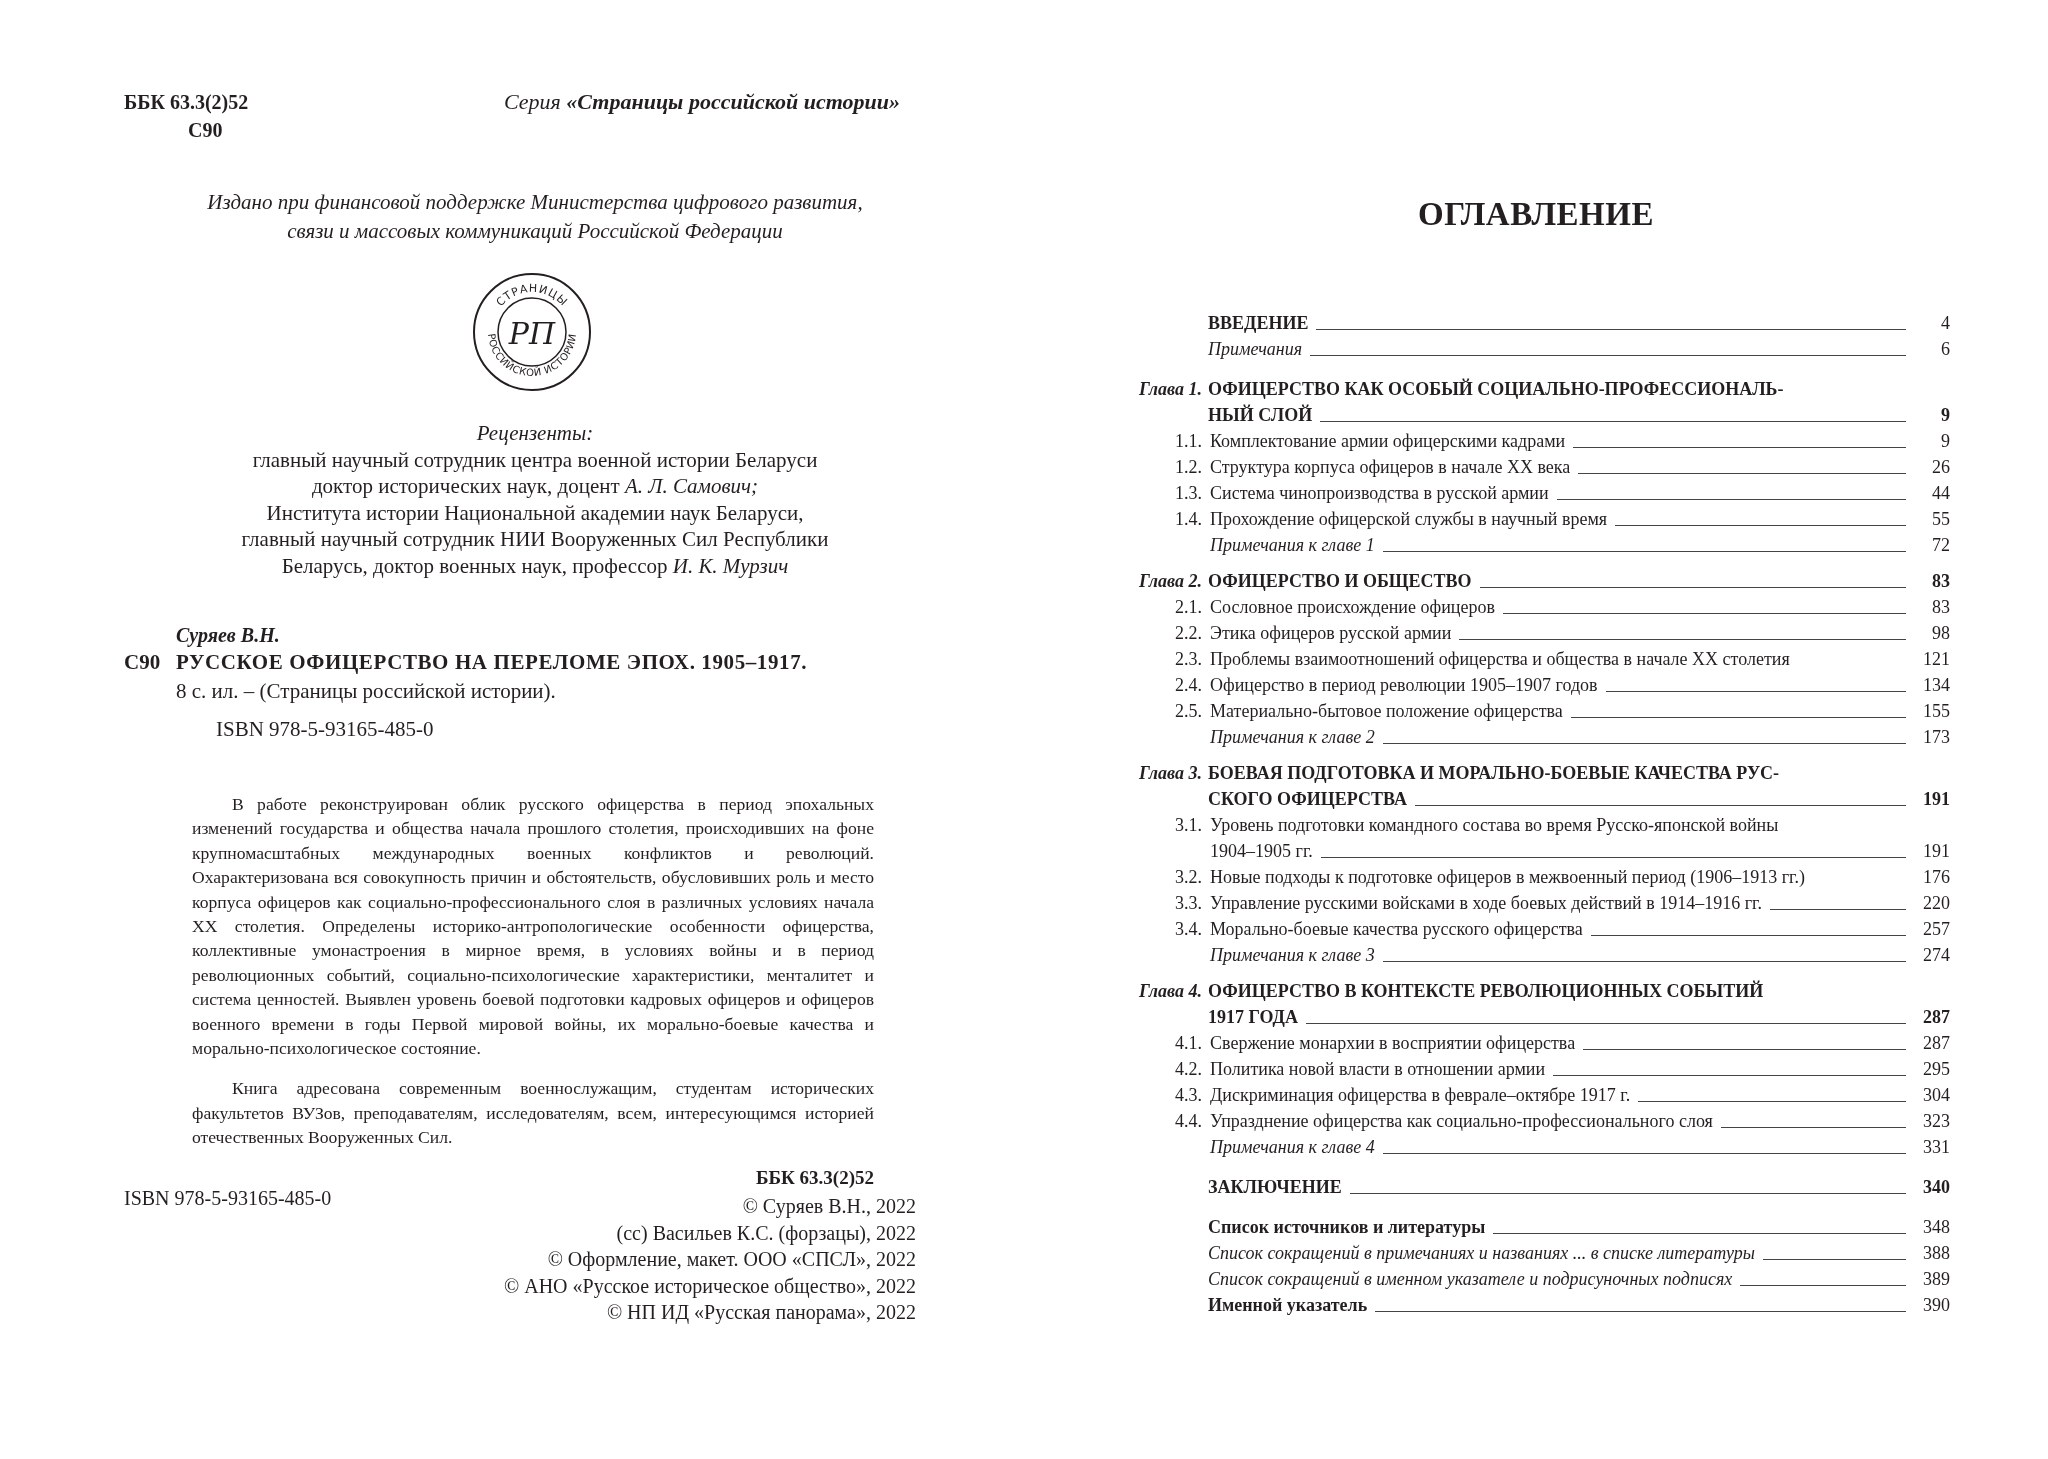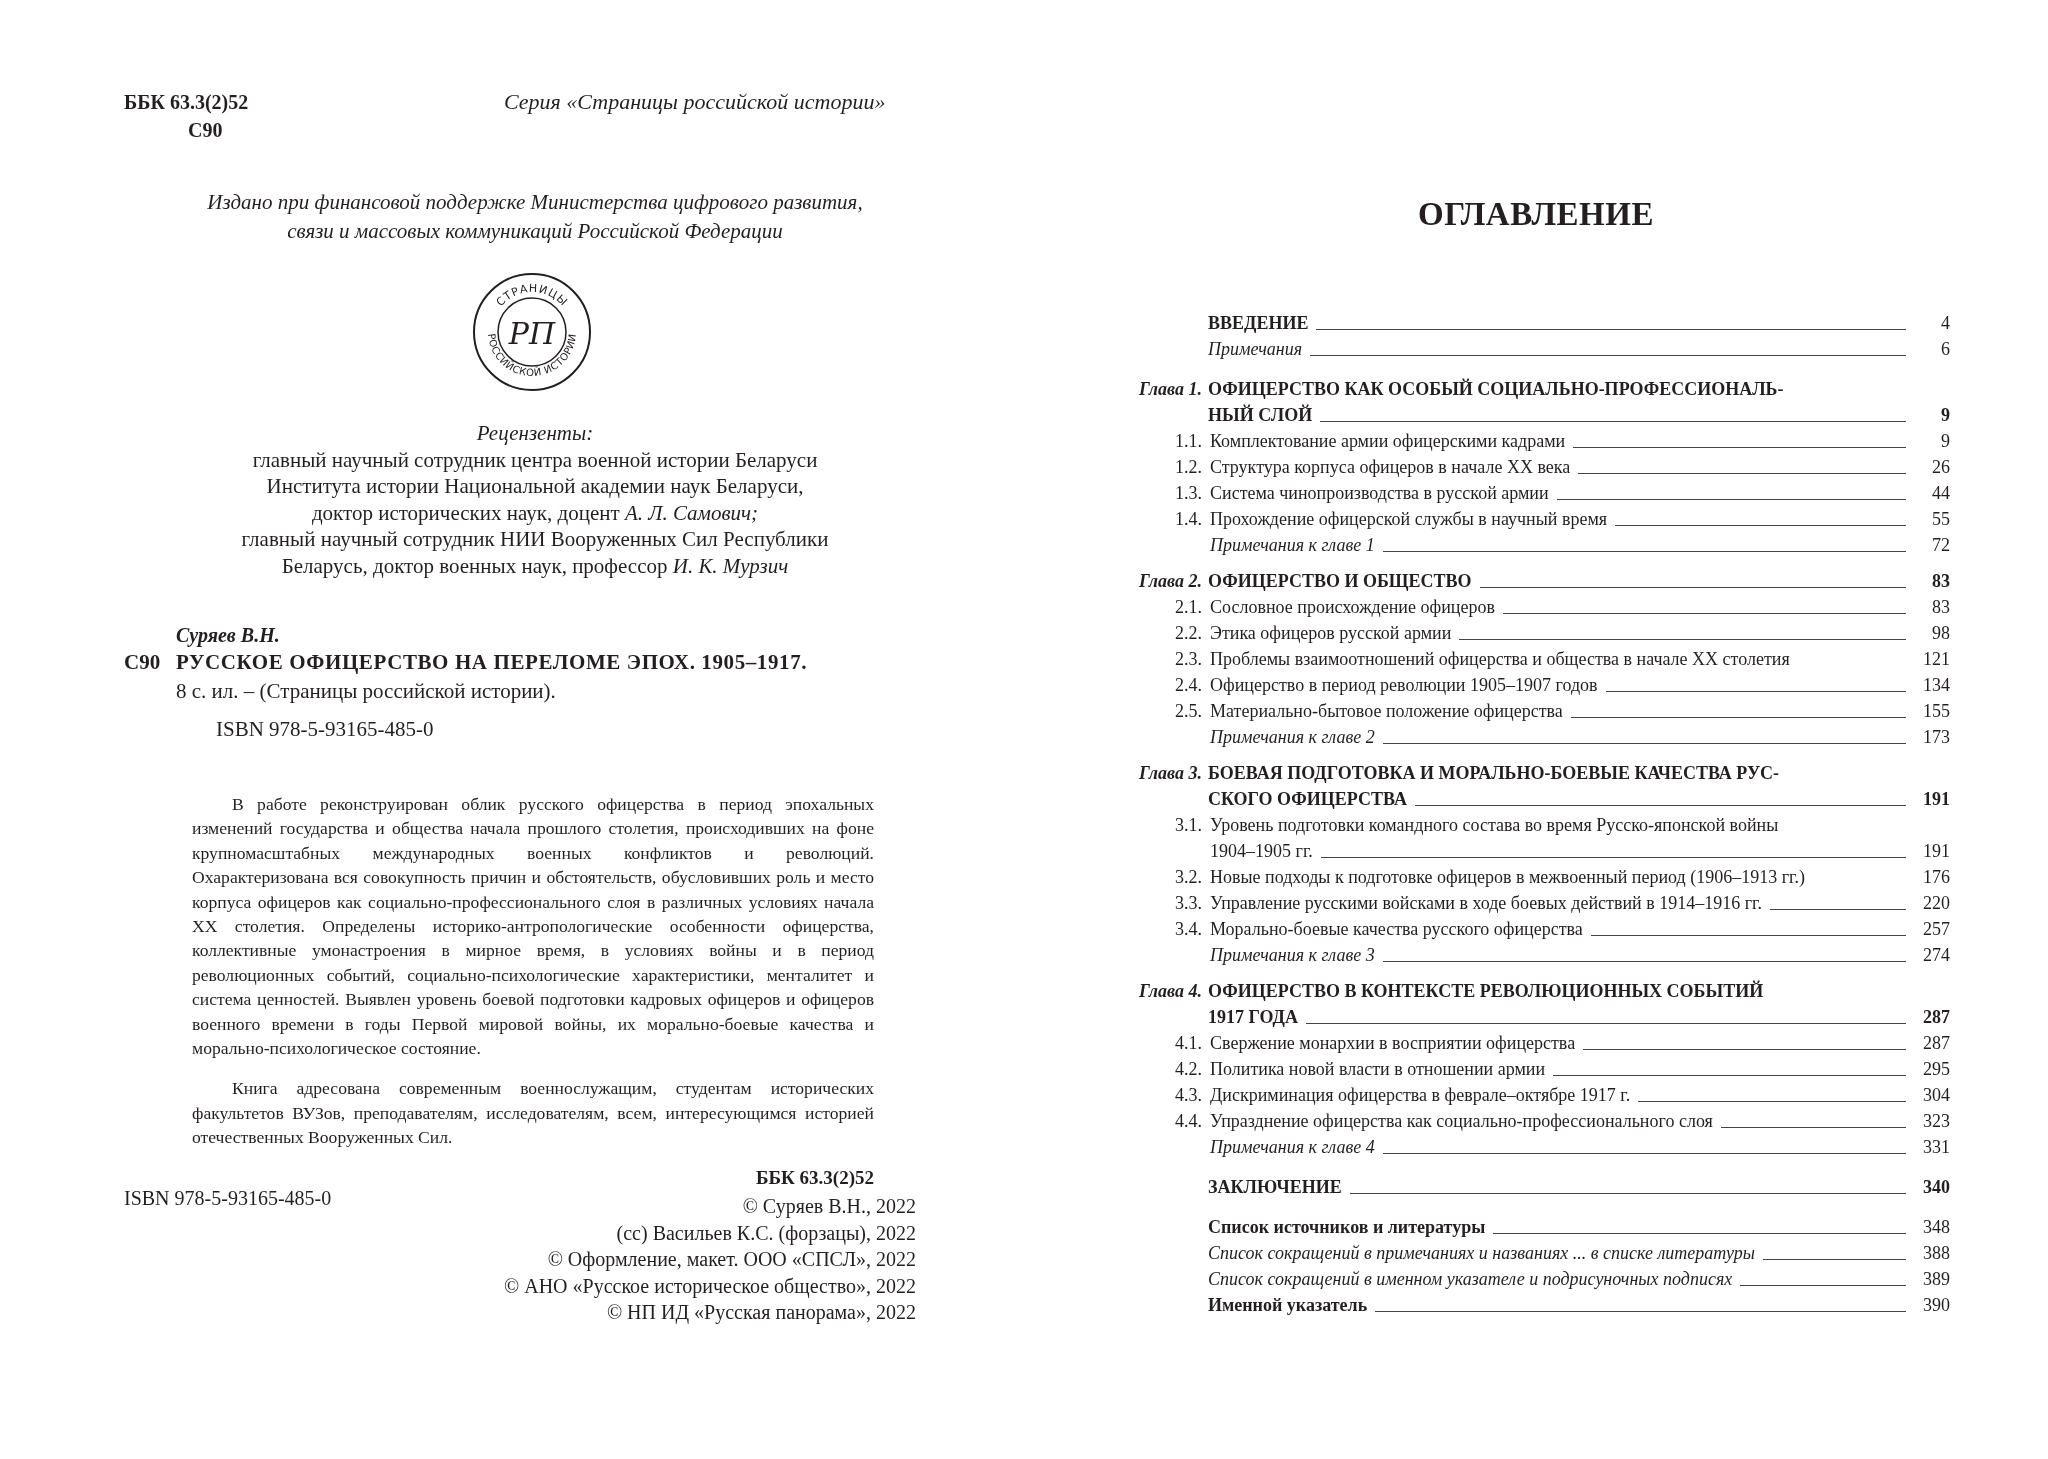--- a/index.html
+++ b/index.html
@@ -9,21 +9,21 @@
       color: #231f20;
     }
     .page-left { position: absolute; left: 0; top: 0; width: 1024px; height: 1459px; }
     .page-right { position: absolute; left: 1024px; top: 0; width: 1024px; height: 1459px; }
 
     
     .bbk-block { position: absolute; left: 124px; top: 88px; font-weight: bold; font-size: 20px; line-height: 28px; }
     .bbk-block .bbk-code { display:block; }
     .bbk-block .author-mark { display:block; padding-left: 64px; }
     .series { position: absolute; left: 504px; top: 88px; font-size: 22px; font-style: italic; line-height: 28px; }
-    .series b { font-weight: normal; text-align: right; }
+    .series b { font-weight: bold; text-align: right; }
     .funding { position: absolute; left: 140px; width: 790px; top: 188px; text-align: center;
       font-style: italic; font-size: 21px; line-height: 29px; }
     .seal { position: absolute; left: 470px; top: 270px; width: 124px; height: 124px; }
     .reviewers { position: absolute; left: 140px; width: 790px; top: 420px; text-align: center;
       font-size: 21px; line-height: 26.5px; }
     .reviewers .label { font-style: italic; }
     .reviewers i { font-style: italic; }
 
     .card { position: absolute; left: 124px; top: 622px; width: 766px; }
     .card .author { padding-left: 52px; font-weight: bold; font-style: italic; font-size: 20px; line-height: 26px; }
@@ -87,22 +87,22 @@
       <text font-family="DejaVu Sans, sans-serif" font-size="10" fill="#231f20" letter-spacing="0.5">
         <textPath href="#sealArcBot" startOffset="50%" text-anchor="middle">РОССИЙСКОЙ ИСТОРИИ</textPath>
       </text>
       <text x="62" y="74" text-anchor="middle" font-family="DejaVu Serif, serif" font-style="italic" font-size="30" fill="#231f20">РП</text>
     </svg>
   </div>
 
   <div class="reviewers">
     <div class="label">Рецензенты:</div>
     <div>главный научный сотрудник центра военной истории Беларуси</div>
+    <div><span>доктор исторических наук, доцент </span><i>А. Л. Самович;</i></div>
     <div>Института истории Национальной академии наук Беларуси,</div>
-    <div><span>доктор исторических наук, доцент </span><i>А. Л. Самович;</i></div>
     <div>главный научный сотрудник НИИ Вооруженных Сил Республики</div>
     <div><span>Беларусь, доктор военных наук, профессор </span><i>И. К. Мурзич</i></div>
   </div>
 
   <div class="card">
     <div class="author">Суряев В.Н.</div>
     <div class="title-row">
       <span class="mark">С90</span>
       <span class="title">РУССКОЕ ОФИЦЕРСТВО НА ПЕРЕЛОМЕ ЭПОХ. 1905–1917.</span>
     </div>

